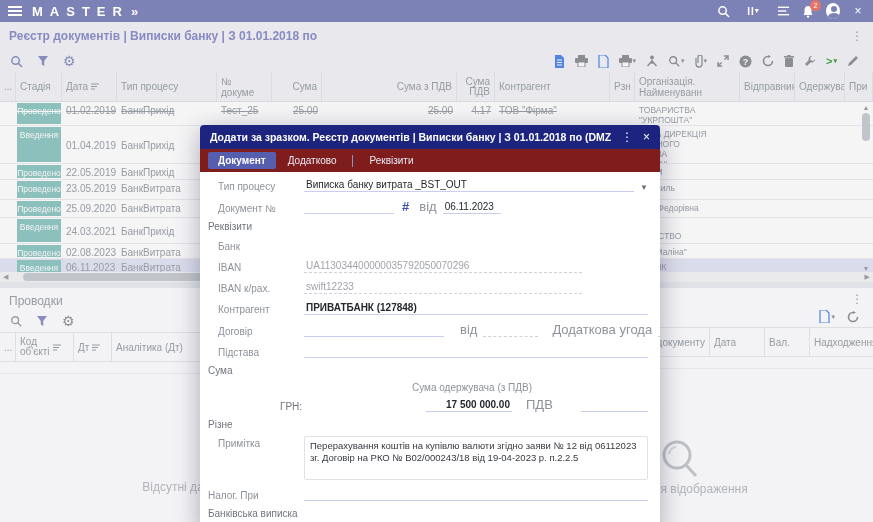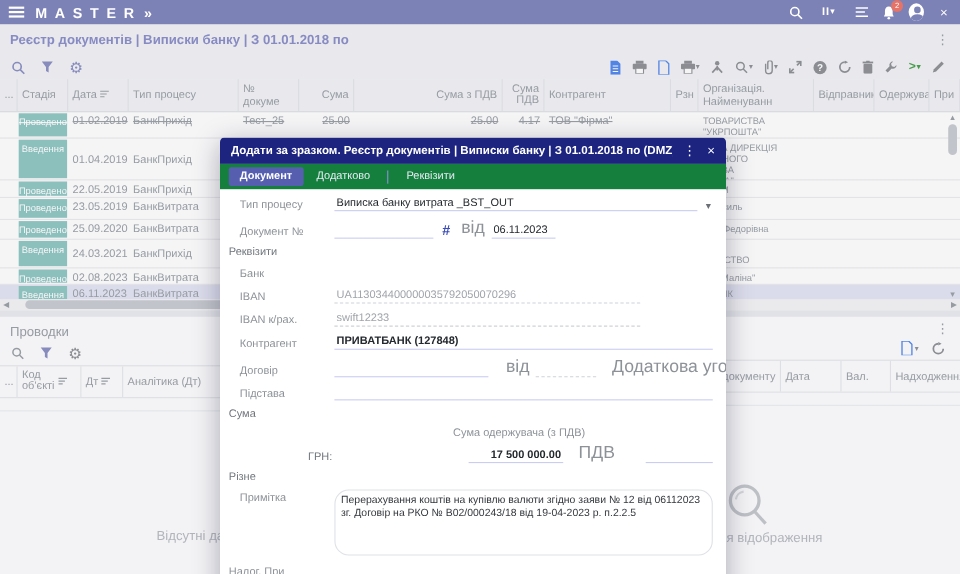--- a/index.html
+++ b/index.html
@@ -80,39 +80,39 @@
   .ptools-right { display:flex; justify-content:flex-end; gap:12px; padding:4px 14px 4px 0; }
   .pdots { text-align:right; padding:4px 10px 0 0; color:#9aa0a6; font-size:12px; }
 
   
   .backdrop { left:0; top:22px; width:873px; height:500px; background:rgba(110,112,125,0.07); z-index:20; }
   .modal { left:200px; top:125px; width:460px; z-index:30; background:#fff; border-radius:4px;
     box-shadow:0 6px 24px rgba(30,30,60,0.35); overflow:hidden; }
   .mhead { background:#1c2480; color:#fff; display:flex; align-items:center; height:24px; padding:0 10px; }
   .mtitle { font-size:10.5px; font-weight:bold; white-space:nowrap; overflow:hidden; flex:1; }
   .mhead-ic { color:#fff; font-size:12px; margin-left:10px; cursor:pointer; }
-  .mtabs { background:#15803d; display:flex; align-items:center; height:23px; padding:0 8px; gap:2px; }
+  .mtabs { background:#7f1d1d; display:flex; align-items:center; height:23px; padding:0 8px; gap:2px; }
   .mtab { color:#e8eaf6; font-size:10px; padding:3px 10px; cursor:pointer; }
   .mtab.active { background:#565eb0; border-radius:2px; font-weight:bold; color:#fff; }
   .tabsep { width:1px; height:12px; background:#8b91d6; margin:0 4px; }
   .mbody { padding:6px 12px 8px 6px; }
   .frm { display:flex; align-items:flex-end; margin-bottom:7px; min-height:14px; }
   .flabel { flex:none; width:98px; font-size:10px; color:#8d9298; padding-left:12px; }
   .fsec { font-size:10px; color:#70757c; margin:6px 0 6px 2px; }
   .fval { font-size:10px; color:#24292e; border-bottom:1px solid #c9cef0; flex:1; padding:0 2px 1px 2px; white-space:nowrap; overflow:hidden; }
   .fval.gray { color:#a0a4aa; border-bottom:1px dashed #cfd2d8; }
   .fval.bold { font-weight:bold; }
   .fval.empty { color:transparent; }
   .dashed { border-bottom:1px dashed #cfd2d8 !important; }
-  .inlinelbl { font-size:16px; color:#8d9298; margin:0 6px; flex:none; }
+  .inlinelbl { font-size:13px; color:#8d9298; margin:0 6px; flex:none; }
   .hashic { color:#3d4db7; font-weight:bold; font-size:13px; margin:0 4px 0 8px; flex:none; }
   .ddcaret { flex:none; color:#6b6f76; font-size:8px; margin-left:6px; }
   .centerlbl { text-align:center; font-size:10px; color:#8d9298; margin:2px 0 4px 90px; }
-  .memo { border:1px solid #dfe1e6; border-radius:13px; font-size:9.5px; color:#35393e;
-    line-height:12px; padding:3px 5px; height:60px; flex:1; overflow:hidden; }
+  .memo { border:1px solid #dfe1e6; border-radius:2px; font-size:9.5px; color:#35393e;
+    line-height:12px; padding:3px 5px; height:44px; flex:1; overflow:hidden; }
   .numval { text-align:right; flex:none; width:86px; font-weight:bold; }
   .hrnlbl { flex:none; width:98px; text-align:left; padding-left:74px; font-size:10px; color:#70757c; }
 </style>
 </head>
 <body>
 
 <div id="stage">
 
   <div class="abs topbar">
     <div class="hamburger">

